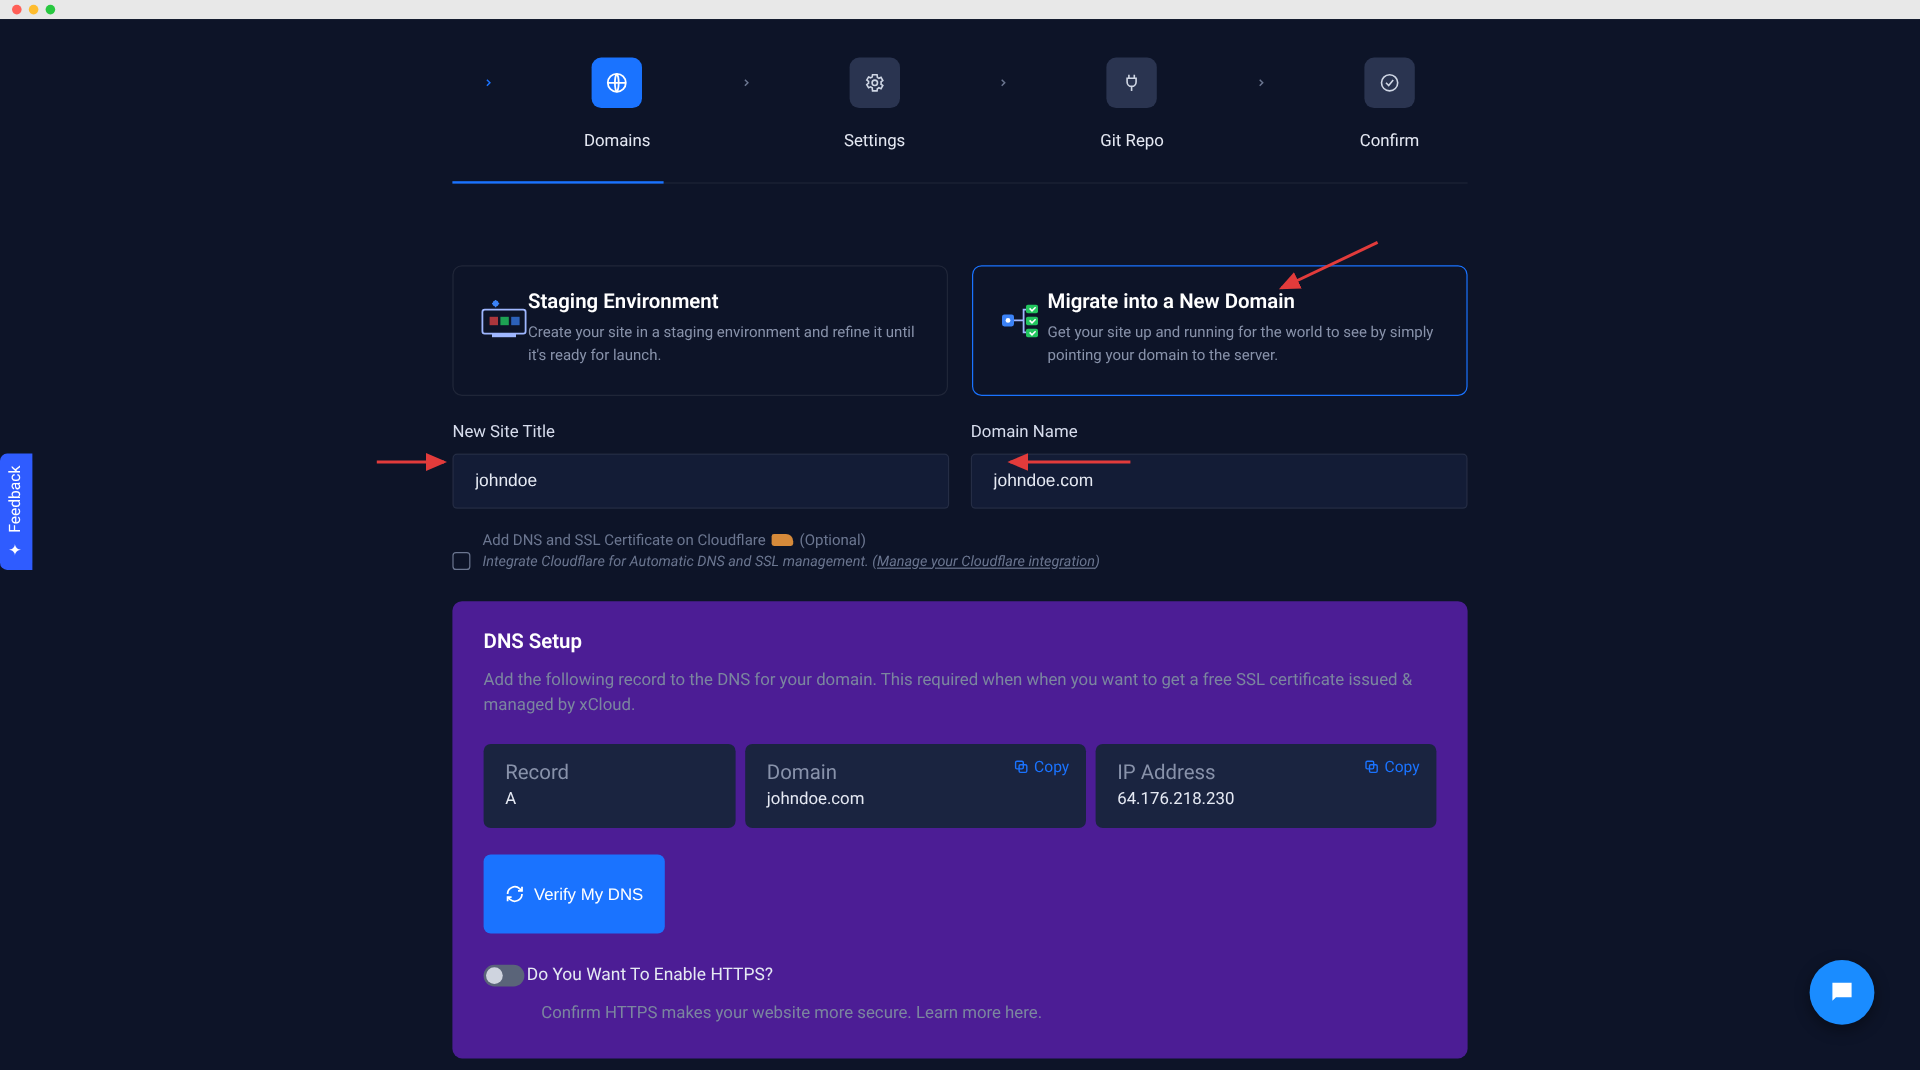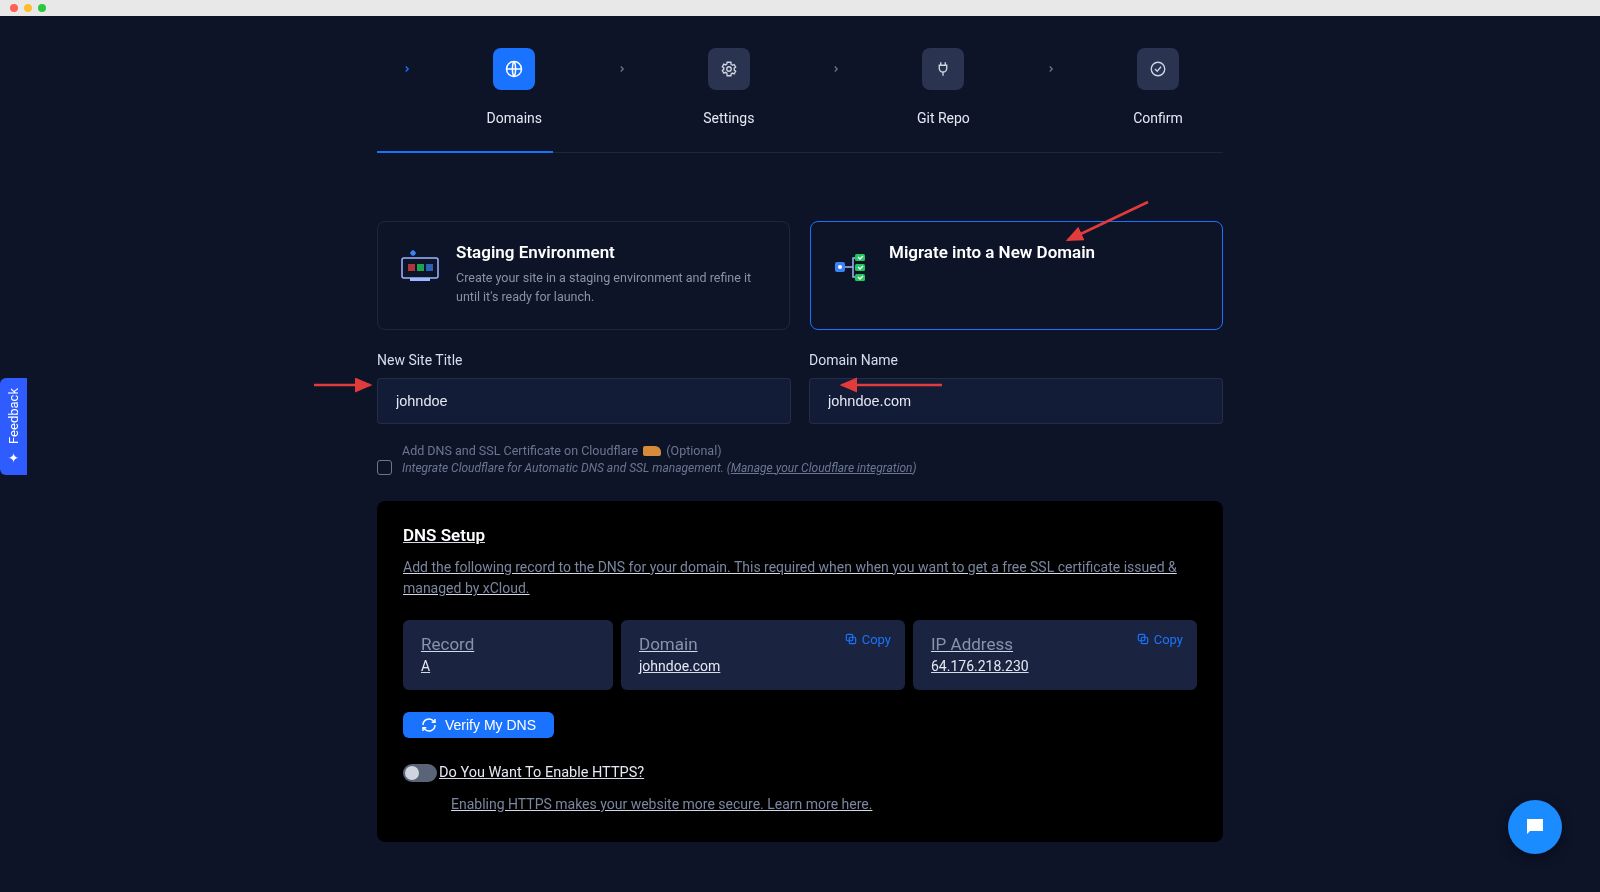--- a/index.html
+++ b/index.html
@@ -79,21 +79,20 @@
   .chev.active{ color:#1a73ff; }
 
   
   .cards { display:flex; gap:20px; margin-top:68px; }
   .card {
     flex:1;
     border:1px solid rgba(255,255,255,0.08);
     border-radius:8px;
     padding:20px 22px 22px;
     display:flex;
-    gap:16px;
     cursor:pointer;
   }
   .card.selected{ border:1.5px solid #1a73ff; }
   .card .ico{
     width:40px; flex:0 0 40px;
     display:flex;align-items:flex-start;justify-content:center;
     padding-top:8px;
   }
   .card h3{ font-size:17px; font-weight:600; color:#fff; margin-bottom:6px; }
   .card p{ font-size:12.5px; line-height:1.55; color:#8892aa; }
@@ -128,24 +127,23 @@
   .cf-sub a{ color:#6b7690; text-decoration:underline; cursor:pointer; }
   .cf-logo{
     display:inline-block; width:18px; height:10px;
     background:#d68a3a; border-radius:2px 6px 2px 2px;
     vertical-align:middle; margin:0 2px;
   }
 
   
   .panel{
     margin-top:26px;
-    background:#000000;
+    background:#4c1d95;
     border-radius:8px;
     padding:24px 26px 30px;
-    text-decoration:underline;
   }
   .panel h3{ font-size:17px; font-weight:600; color:#fff; margin-bottom:12px; }
   .panel .desc{ font-size:14px; color:#7b869f; line-height:1.55; margin-bottom:20px; }
 
   .dns-grid{ display:flex; gap:8px; }
   .dns-cell{
     background:#1a2440;
     border-radius:6px;
     padding:14px 18px 16px;
     position:relative;
@@ -161,21 +159,21 @@
     color:#1a73ff; font-size:13px; cursor:pointer;
   }
 
   .verify-btn{
     margin-top:22px;
     background:#1a73ff;
     border:none;
     border-radius:6px;
     color:#fff;
     font-size:14px;
-    padding:5px 18px;
+    padding:25px 18px;
     display:inline-flex;
     align-items:flex-start;
     gap:8px;
     cursor:pointer;
   }
 
   .https-row{
     margin-top:26px;
     display:flex;
     align-items:center;
@@ -334,20 +332,21 @@
             <path d="M12 17h8" stroke="#9fb7ff" stroke-width="1.5"></path>
             <rect x="22" y="4" width="10" height="7" rx="1.5" fill="#22c55e"></rect>
             <rect x="22" y="14" width="10" height="7" rx="1.5" fill="#22c55e"></rect>
             <rect x="22" y="24" width="10" height="7" rx="1.5" fill="#22c55e"></rect>
             <path d="M20 17v-9h2M20 17v10h2" stroke="#9fb7ff" stroke-width="1.5" fill="none"></path>
             <path d="M25 7l2 2 3-3M25 17l2 2 3-3M25 27l2 2 3-3" stroke="#fff" stroke-width="1.3" fill="none"></path>
           </svg>
         </div>
         <div>
           <h3>Migrate into a New Domain</h3>
+          <p>Get your site up and running for the world to see by simply pointing your domain to the server.</p>
         </div>
       </div>
     </div>
 
     <div class="row2">
       <div class="field">
         <label>New Site Title</label>
         <input type="text" value="johndoe" style="">
       </div>
       <div class="field">
@@ -408,21 +407,21 @@
             <path d="M3 12a9 9 0 0 1 15-6.7L21 8M21 12a9 9 0 0 1-15 6.7L3 16"></path>
             <path d="M21 3v5h-5M3 21v-5h5"></path>
           </svg>
         <span>Verify My DNS</span>
       </button>
 
       <div class="https-row">
         <div class="toggle"></div>
         <div class="https-label">Do You Want To Enable HTTPS?</div>
       </div>
-      <div class="https-sub">Enabling HTTPS makes your website more secure. Learn more here.</div>
+      <div class="https-sub">Confirm HTTPS makes your website more secure. Learn more here.</div>
     </div>
 
   </div>
 
   <svg class="arrow" style="left:1058px; top:182px;" width="100" height="48">
     <defs>
         <marker id="ah1" markerWidth="8" markerHeight="8" refX="6" refY="3" orient="auto">
           <path d="M0,0 L7,3 L0,6 z" fill="#e23b3b"></path>
         </marker>
       </defs>

